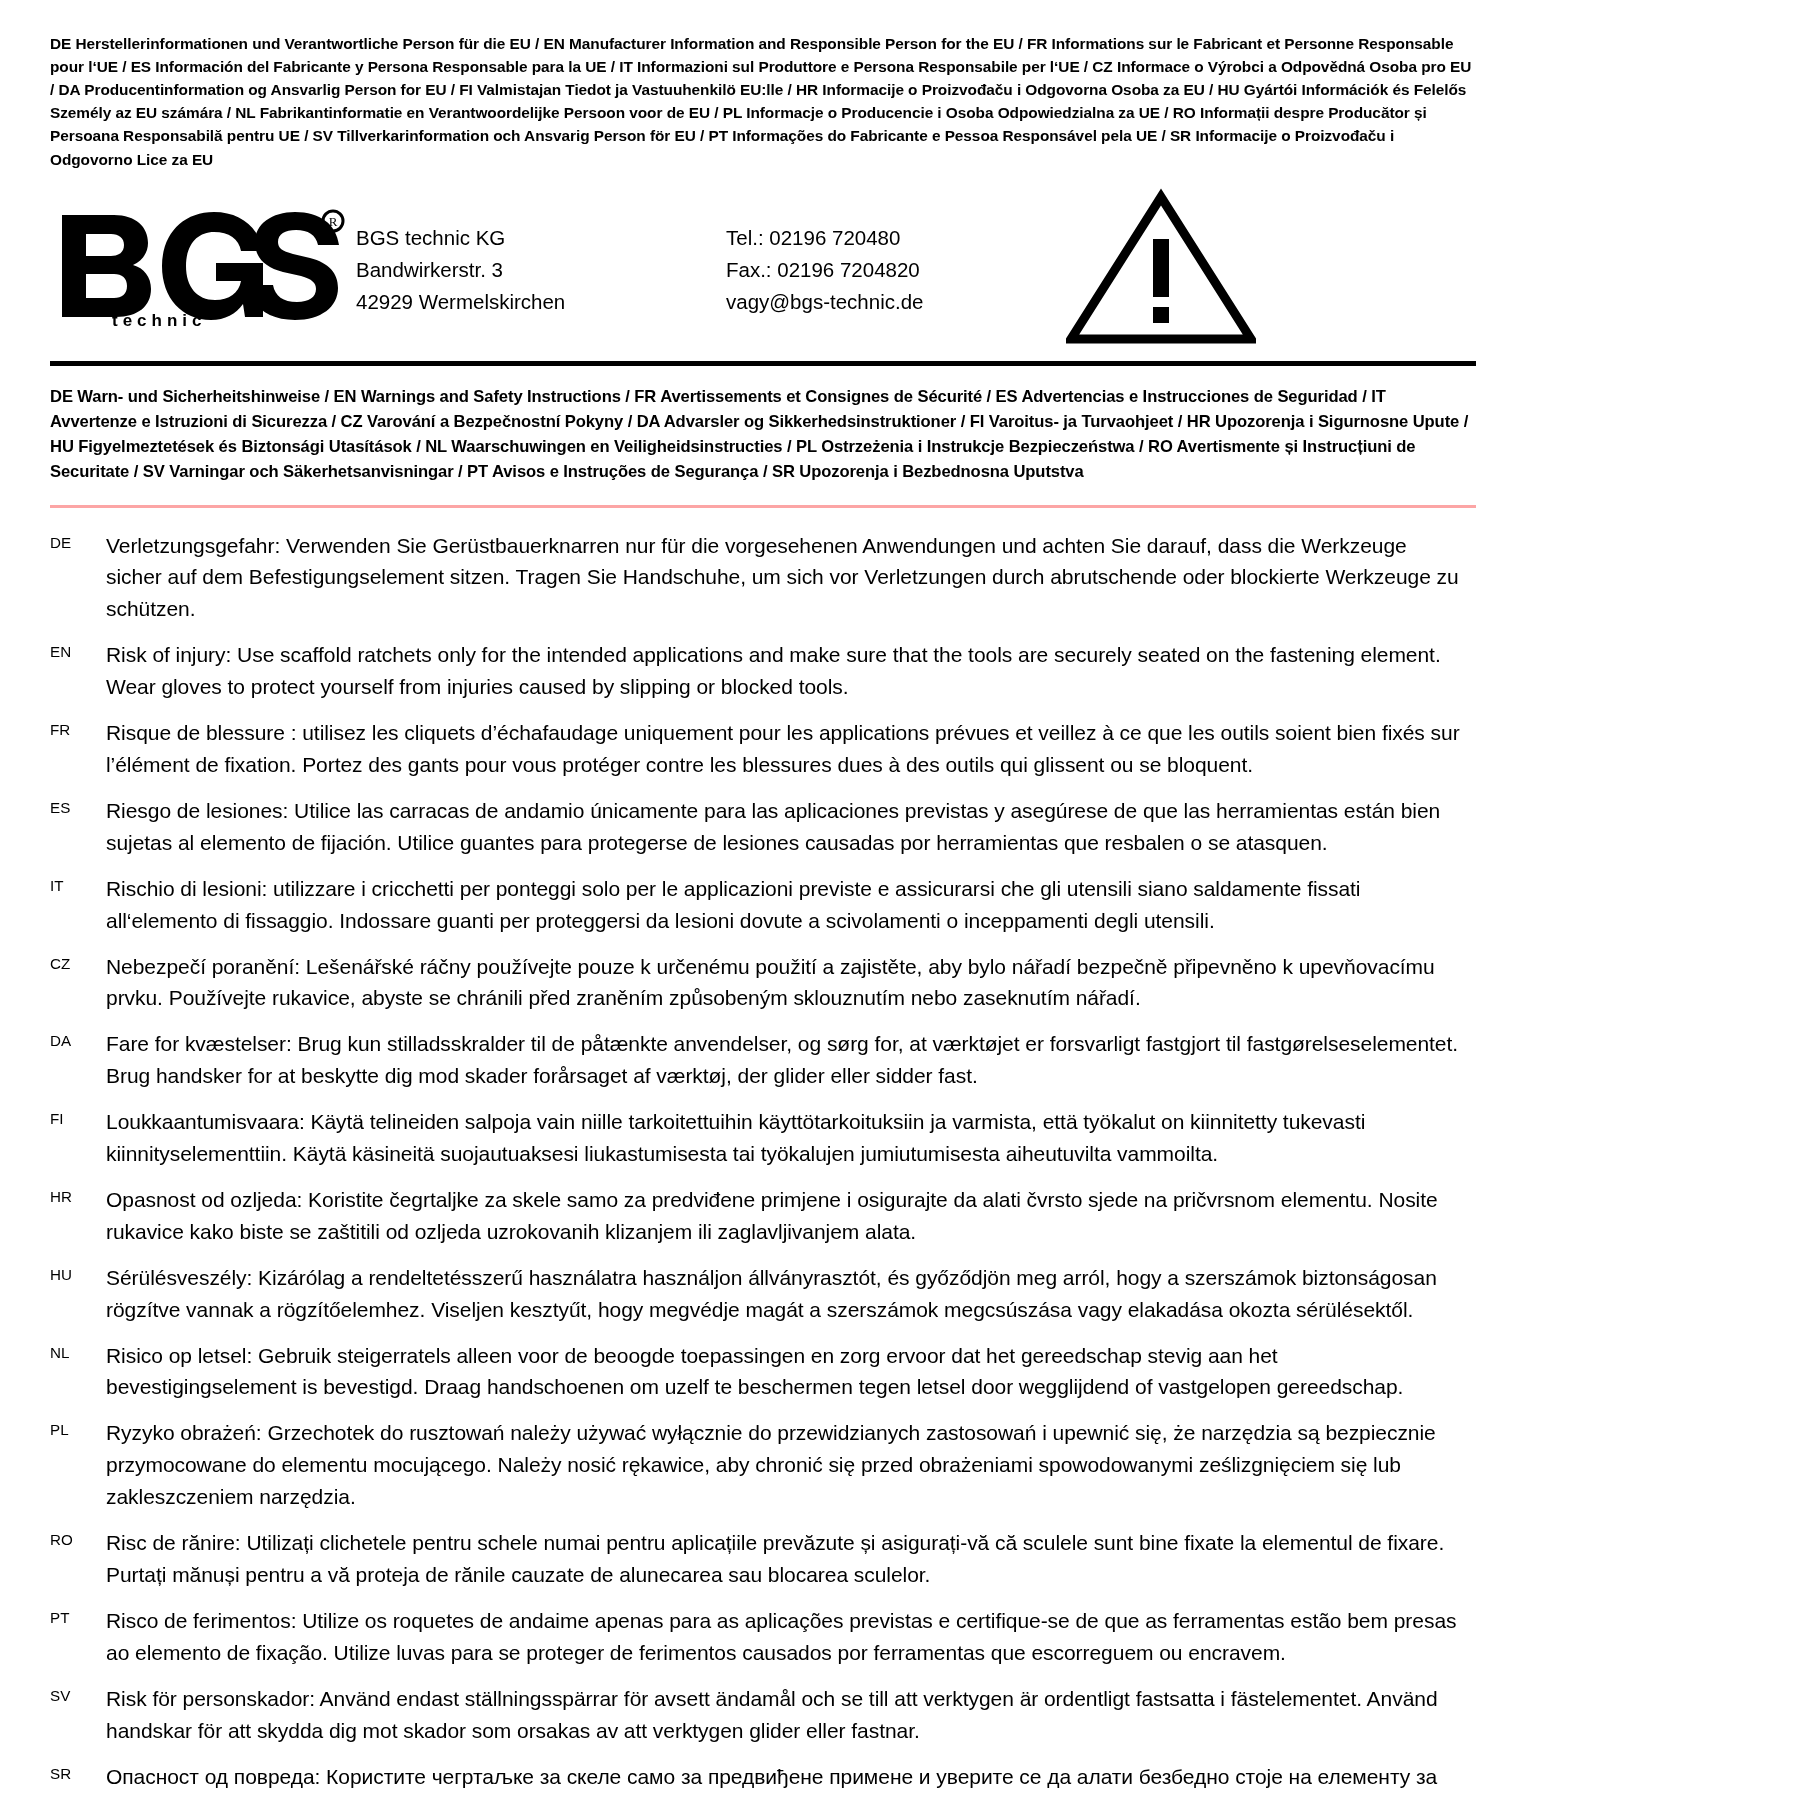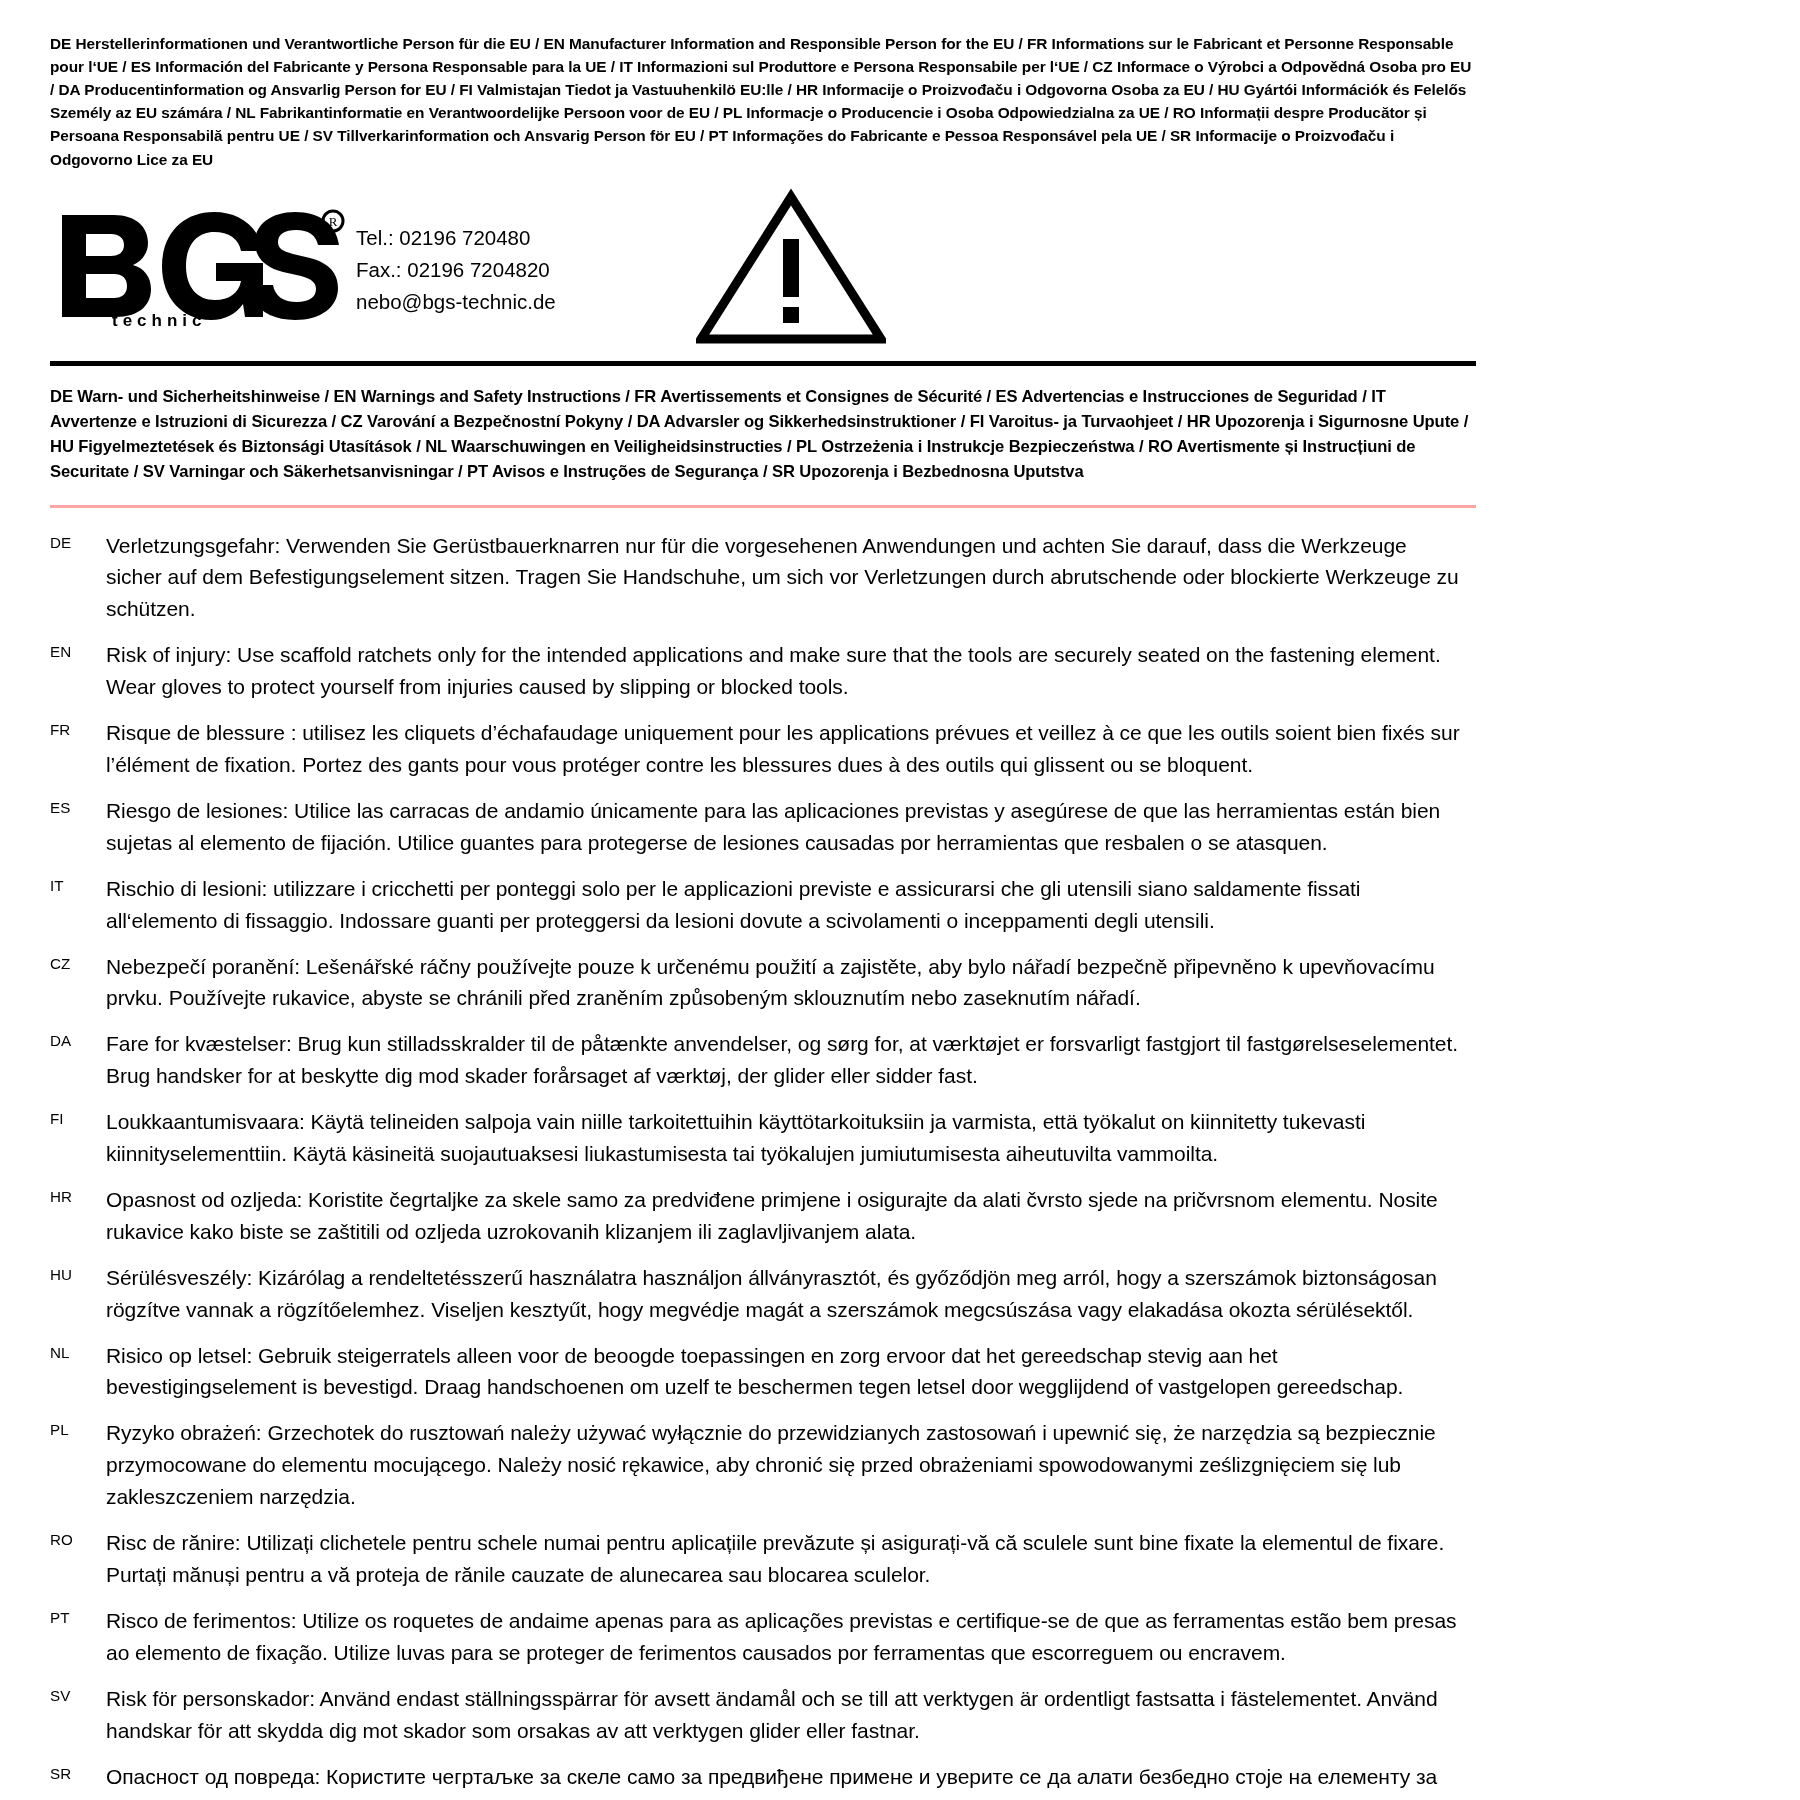--- a/index.html
+++ b/index.html
@@ -130,25 +130,30 @@
           <path d="M276 38 C274 28 266 23 254 23 C243 23 236 27 236 35 C236 41 240 44 251 47 L268 51 C287 56 296 66 296 81 C296 100 279 113 253 113 C226 113 209 100 207 78 L231 78 C233 89 241 95 255 95 C267 95 274 90 274 82 C274 76 270 72 259 69 L241 65 C222 60 213 50 213 35 C213 17 230 5 253 5 C278 5 294 17 297 38 Z" transform="translate(-14,0)"></path>
         </g>
 
         <circle cx="277" cy="14" r="10" fill="none" stroke="#000" stroke-width="3"></circle>
         <text x="277" y="19" font-family="Liberation Serif, serif" font-size="13" text-anchor="middle" fill="#000">R</text>
 
         <text x="56" y="119" font-family="Liberation Sans, sans-serif" font-size="17" letter-spacing="5" font-weight="bold" fill="#000">technic</text>
       </svg>
     </div>
 
+    <div class="addr-block">
+      <div>BGS technic KG</div>
+      <div>Bandwirkerstr. 3</div>
+      <div>42929 Wermelskirchen</div>
+    </div>
 
     <div class="contact-block">
       <div>Tel.: 02196 720480</div>
       <div>Fax.: 02196 7204820</div>
-      <div>nebo@bgs-technic.de</div>
+      <div>vagy@bgs-technic.de</div>
     </div>
 
 
     <div class="warn-tri">
       <svg width="190" height="160" viewBox="0 0 190 160">
         <polygon points="95,10 185,152 5,152" fill="none" stroke="#000" stroke-width="9" stroke-linejoin="miter"></polygon>
         <rect x="87" y="52" width="16" height="58" fill="#000"></rect>
         <rect x="87" y="120" width="16" height="16" fill="#000"></rect>
       </svg>
     </div>

